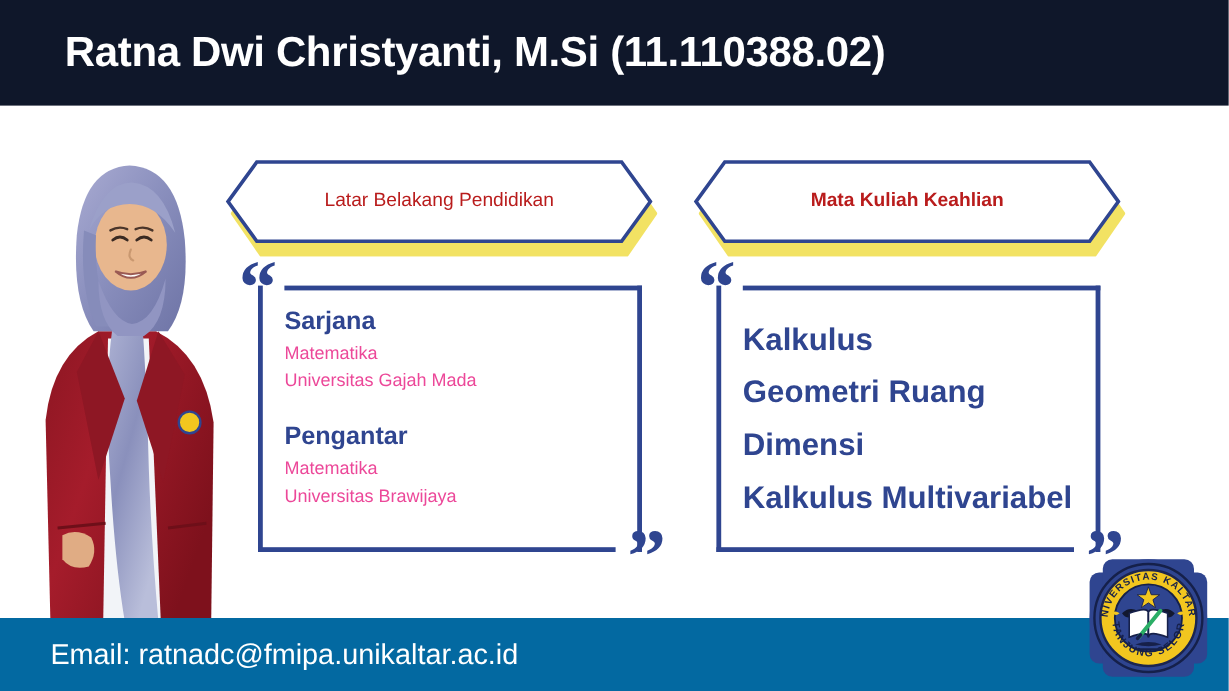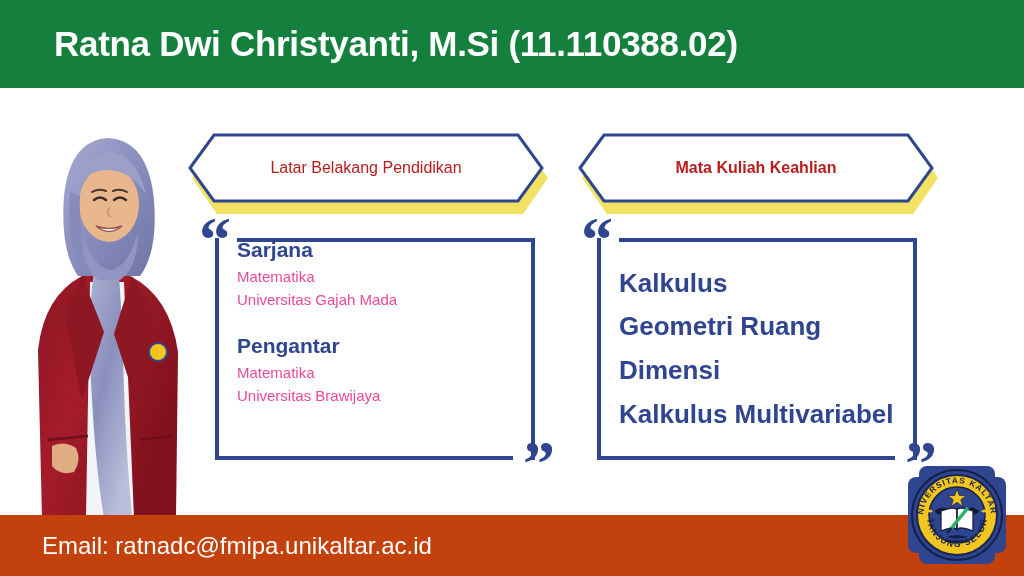--- a/index.html
+++ b/index.html
@@ -15,42 +15,42 @@
     position: relative;
   }
 
   
   .header-bar {
     position: absolute;
     left: 0;
     top: 0;
     width: 1024px;
     height: 88px;
-    background: #15803d;
+    background: #0f172a;
     display: flex;
     align-items: center;
     text-align: center;
   }
   .header-title {
     color: #ffffff;
     font-size: 35px;
     font-weight: bold;
     letter-spacing: -0.3px;
     margin-left: 54px;
     white-space: nowrap;
   }
 
   
   .footer-bar {
     position: absolute;
     left: 0;
     top: 515px;
     width: 1024px;
     height: 61px;
-    background: #c2410c;
+    background: #0369a1;
     display: flex;
     align-items: center;
   }
   .footer-email {
     color: #ffffff;
     font-size: 24px;
     font-weight: normal;
     margin-left: 42px;
     white-space: nowrap;
   }
@@ -159,21 +159,21 @@
   .qb-content {
     position: absolute;
     left: 22px;
     top: 0;
     right: 18px;
     bottom: 0;
     display: flex;
     flex-direction: column;
     justify-content: center;
   }
-  .qb-content.edu { justify-content: flex-start; }
+  .qb-content.edu { justify-content: flex-start; padding-top: 18px; }
 
   .deg-title {
     color: #2F4590;
     font-size: 21px;
     font-weight: bold;
     margin: 0 0 3px 0;
     line-height: 1.15;
   }
   .deg-line {
     color: #ec4899;

